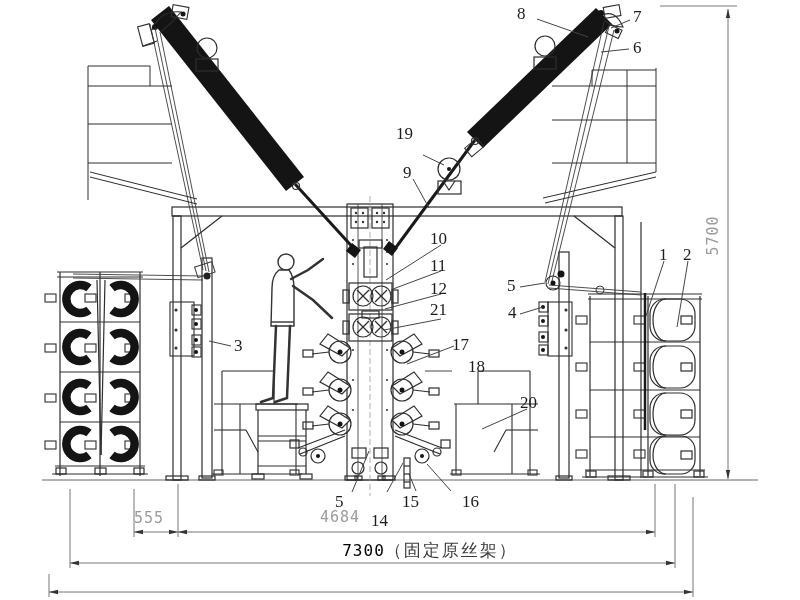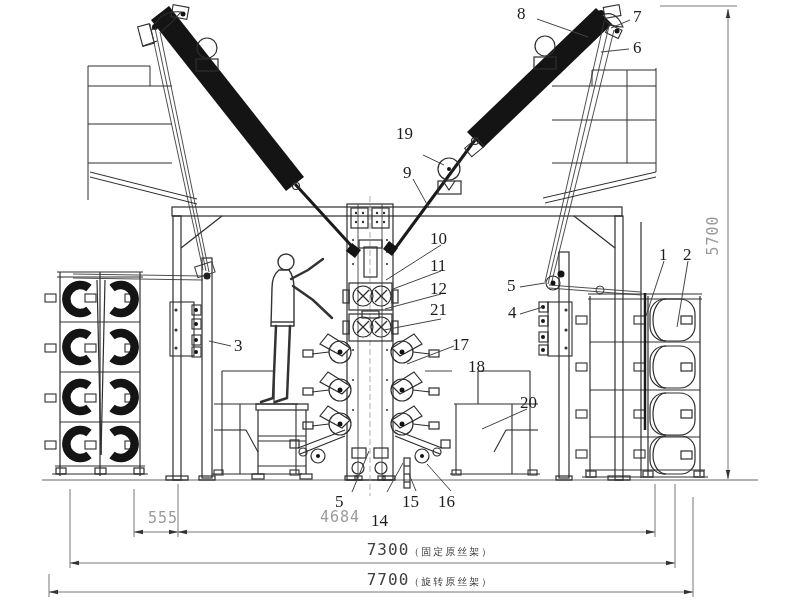--- a/index.html
+++ b/index.html
@@ -4,22 +4,22 @@
 <style>
   html,body{margin:0;padding:0;background:#ffffff;}
   .stage{position:relative;width:800px;height:600px;background:#ffffff;overflow:hidden;
          font-family:"Liberation Sans",sans-serif;}
   .stage svg{position:absolute;left:0;top:0;}
   .labels{position:absolute;left:0;top:0;width:800px;height:600px;pointer-events:none;}
   .co{position:absolute;font-family:"Liberation Serif",serif;font-size:17px;color:#1c1c1c;line-height:1;}
   .dim{position:absolute;font-family:"DejaVu Sans Mono",monospace;font-size:15px;color:#9b9b9b;
        letter-spacing:1px;line-height:1;}
   .dimrow{position:absolute;text-align:center;line-height:1;white-space:nowrap;}
-  .dimrow .num{font-family:"DejaVu Sans Mono",monospace;font-size:16px;color:#404040;letter-spacing:1px;}
-  .dimrow .note{font-family:Liberation Sans, sans-serif;font-size:10px;color:#3a3a3a;letter-spacing:2px;}
+  .dimrow .num{font-family:"DejaVu Sans Mono",monospace;font-size:16px;color:#000000;letter-spacing:1px;}
+  .dimrow .note{font-family:Liberation Sans, sans-serif;font-size:17px;color:#3a3a3a;letter-spacing:2px;}
   .dim-rot{position:absolute;transform:rotate(-90deg);transform-origin:center;}
 </style>
 </head>
 <body>
 
 <div class="stage">
 
 <svg width="800" height="600" viewBox="0 0 800 600">
 
   <g stroke="#999" stroke-width="1.4">
@@ -490,33 +490,30 @@
   <div class="co" style="left:633px;top:39px">6</div>
   <div class="co" style="left:633px;top:8px">7</div>
   <div class="co" style="left:517px;top:5px">8</div>
   <div class="co" style="left:403px;top:164px">9</div>
   <div class="co" style="left:430px;top:230px">10</div>
   <div class="co" style="left:430px;top:257px">11</div>
   <div class="co" style="left:430px;top:280px">12</div>
   <div class="co" style="left:335px;top:493px">5</div>
   <div class="co" style="left:371px;top:512px">14</div>
   <div class="co" style="left:402px;top:493px">15</div>
-  <div class="co" style="left:438px;top:493px">16</div>
+  <div class="co" style="left:462px;top:493px">16</div>
   <div class="co" style="left:452px;top:336px">17</div>
   <div class="co" style="left:468px;top:358px">18</div>
   <div class="co" style="left:396px;top:125px">19</div>
   <div class="co" style="left:520px;top:394px">20</div>
   <div class="co" style="left:430px;top:301px">21</div>
 
-  <div class="dim" style="left:134px;top:511px;width:44px;text-align:right">555</div>
+  <div class="dim" style="left:134px;top:511px;width:44px;text-align:left">555</div>
   <div class="dim" style="left:320px;top:510px;width:110px;text-align:left">4684</div>
 
   <div class="dimrow" style="left:290px;top:542px;width:280px">
     <span class="num">7300</span><span class="note">（固定原丝架）</span>
   </div>
-  <div class="dimrow" style="left:290px;top:572px;width:280px">
-    <span class="num">7700</span><span class="note">（旋转原丝架）</span>
-  </div>
 
   <div class="dim dim-rot" style="left:678px;top:228px;width:70px;text-align:center">5700</div>
 </div>
 
 </div>
 
 </body></html>

